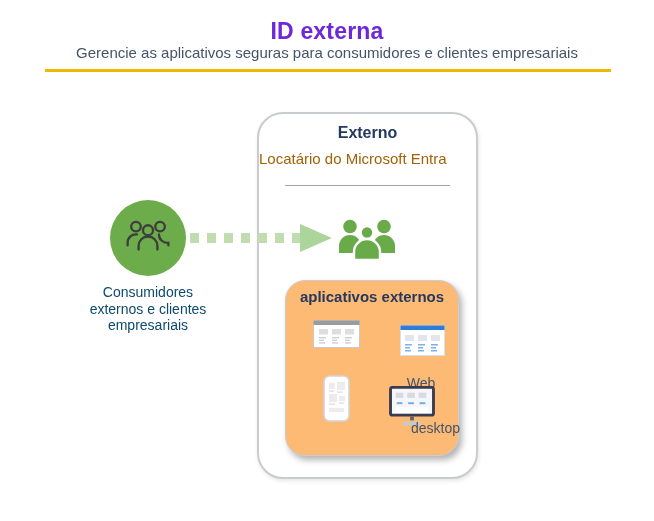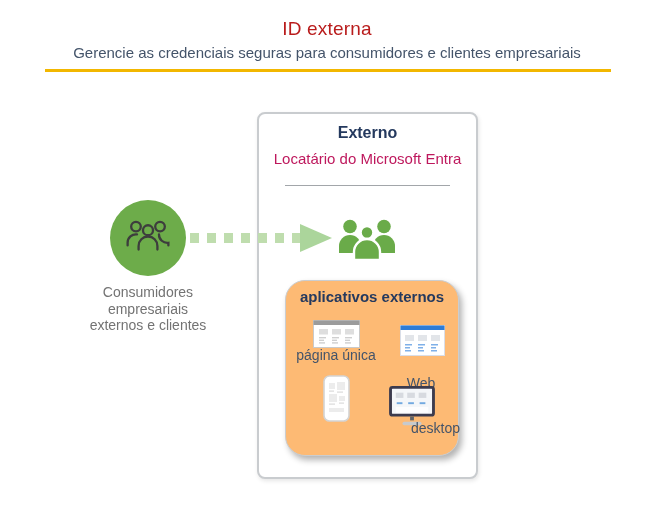--- a/index.html
+++ b/index.html
@@ -8,21 +8,21 @@
     position: relative;
     width: 654px;
     height: 521px;
     background: #ffffff;
     overflow: hidden;
   }
   
   .page-title {
     position: absolute; top: 18px; left: 0; right: 0;
     text-align: center;
-    font-size: 19px; font-weight: 400; color: #b91c1c;
+    font-size: 23px; font-weight: 700; color: #6d28d9;
     letter-spacing: 0.2px;
   }
   .page-subtitle {
     position: absolute; top: 44px; left: 0; right: 0;
     text-align: center;
     font-size: 15px; color: #44546A;
   }
   .gold-rule {
     position: absolute; top: 69px; left: 45px;
     width: 566px; height: 3px; background: #F2B700;
@@ -30,43 +30,43 @@
   
   .consumer-circle {
     position: absolute; left: 110px; top: 200px;
     width: 76px; height: 76px; border-radius: 50%;
     background: #6DAC4A;
     display: flex; align-items: center; justify-content: center;
   }
   .consumer-label {
     position: absolute; left: 73px; top: 284px; width: 150px;
     text-align: center; font-size: 14px; line-height: 1.18;
-    color: #737373;
+    color: #0c4a6e;
   }
   
   .flow-arrow {
     position: absolute; left: 186px; top: 222px;
     width: 152px; height: 32px; z-index: 5;
   }
   
   .tenant-box {
     position: absolute; left: 257px; top: 112px;
     width: 221px; height: 367px;
     background: #fff;
     border: 2px solid #C9CCCF;
-    border-radius: 8px;
+    border-radius: 26px;
     box-shadow: 1px 2px 4px rgba(0,0,0,0.10);
   }
   .tenant-title {
     position: absolute; top: 10px; left: 0; right: 0;
     text-align: center; font-size: 16px; font-weight: 700; color: #24395E;
   }
   .tenant-subtitle {
     position: absolute; top: 36px; left: 0; right: 0;
-    text-align: center; font-size: 15px; color: #be185d;
+    text-align: left; font-size: 15px; color: #a16207;
   }
   .tenant-divider {
     position: absolute; top: 71px; left: 26px; right: 26px;
     border-top: 1px solid #A2A6AA;
   }
   .tenant-users {
     position: absolute; left: 79px; top: 104px;
     width: 58px; height: 44px;
   }
   
@@ -96,39 +96,39 @@
   .label-mob  { left: 2px;   top: 145px; }
   .icon-desk  { left: 103px; top: 105px; }
   .label-desk { left: 78px;  top: 139px; text-align: right; }
 </style>
 </head>
 <body>
 
 <div class="canvas">
 
   <div class="page-title">ID externa</div>
-  <div class="page-subtitle">Gerencie as credenciais seguras para consumidores e clientes empresariais</div>
+  <div class="page-subtitle">Gerencie as aplicativos seguras para consumidores e clientes empresariais</div>
   <div class="gold-rule"></div>
 
   <div class="consumer-circle">
     <span>
       <svg width="46" height="38" viewBox="0 0 44 36" fill="none" stroke="#3D3D3D" stroke-width="2.2" stroke-linecap="round">
         <circle cx="10.5" cy="9" r="4.6"></circle>
         <circle cx="33.5" cy="9" r="4.6"></circle>
         <path d="M2.5,27 v-2.5 a8,8 0 0 1 9,-8"></path>
         <path d="M41.5,27 v-2.5 a8,8 0 0 1 -9,-8"></path>
         <circle cx="22" cy="12.5" r="4.8"></circle>
         <path d="M13,31 v-3.5 a9,9 0 0 1 18,0 V31"></path>
       </svg>
     </span>
   </div>
   <div class="consumer-label">
     <div>Consumidores</div>
+    <div>externos e clientes</div>
     <div>empresariais</div>
-    <div>externos e clientes</div>
   </div>
 
   <div class="flow-arrow">
     <svg width="152" height="32" viewBox="0 0 152 32">
       <line x1="4" y1="16" x2="114" y2="16" stroke="#BFDDAE" stroke-width="10" stroke-dasharray="9 8"></line>
       <polygon points="114,2 114,30 146,16" fill="#ABD59B"></polygon>
     </svg>
   </div>
 
   <div class="tenant-box">
@@ -167,21 +167,20 @@
               <rect x="6" y="22.2" width="6" height="1.4"></rect>
             <rect x="19" y="17" width="7" height="1.4"></rect>
               <rect x="19" y="19.6" width="5" height="1.4"></rect>
               <rect x="19" y="22.2" width="6" height="1.4"></rect>
             <rect x="32" y="17" width="7" height="1.4"></rect>
               <rect x="32" y="19.6" width="5" height="1.4"></rect>
               <rect x="32" y="22.2" width="6" height="1.4"></rect>
           </g>
         </svg>
       </div>
-      <div class="app-label label-spa">página única</div>
 
       <div class="app-icon icon-web">
         <svg width="45" height="31" viewBox="0 0 45 31">
           <rect x="0.5" y="0.5" width="44" height="30" fill="#ffffff" stroke="#D9DEE8"></rect>
           <rect x="0.5" y="0.5" width="44" height="4.5" fill="#2E7CD6"></rect>
           <g fill="#E2E5E9">
             <rect x="5" y="10" width="9" height="6"></rect>
               <rect x="18" y="10" width="9" height="6"></rect>
               <rect x="31" y="10" width="9" height="6"></rect>
           </g>

